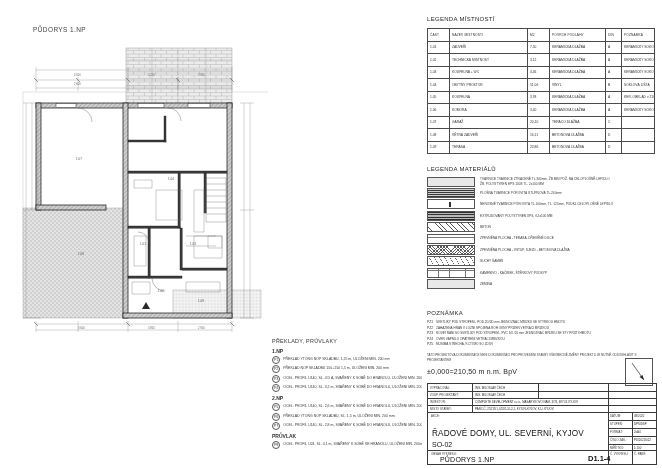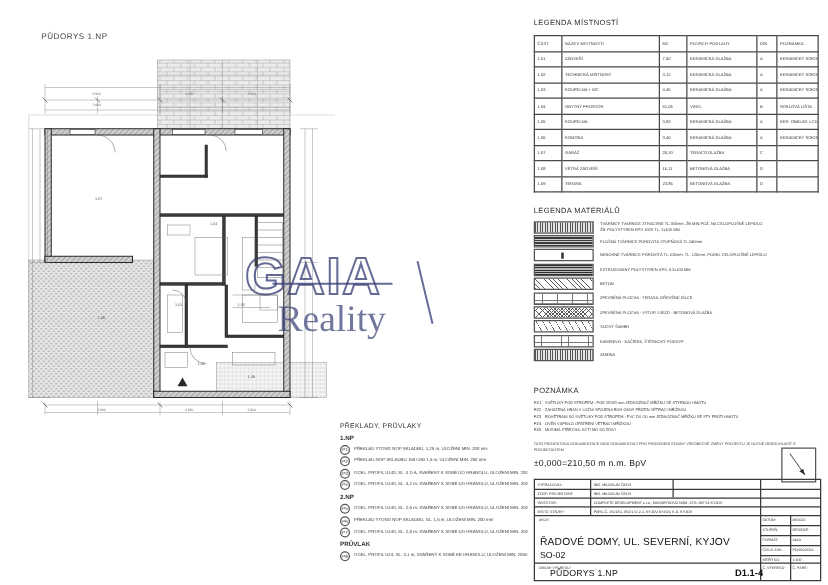--- a/index.html
+++ b/index.html
@@ -241,28 +241,20 @@
         <text x="130" y="36">4 250</text>
         <text x="180" y="36">2 900</text>
         <text x="56" y="45">2 600</text>
         <text x="60" y="289">3 600</text>
         <text x="130" y="289">4 850</text>
         <text x="180" y="289">2 900</text>
       </g>
     </svg>
   </div>
 
-  <div class="watermark">
-    <svg width="200" height="80" viewBox="0 0 200 80">
-      <text class="wm-gaia" x="0" y="38">GAIA</text>
-      <path class="wm-bar" d="M22 30H118"></path>
-      <text class="wm-real" x="26" y="68">Reality</text>
-      <path class="wm-bar" d="M138 12L150 62"></path>
-    </svg>
-  </div>
 
   <div class="preklady">
     <div class="pk-head">PŘEKLADY, PRŮVLAKY</div>
     <div id="preklady-groups">
         <div class="pk-sub">1.NP</div>
         <div class="pk-row">
           <div class="pk-bullet">P1</div>
           <div class="pk-txt">PŘEKLAD YTONG NOP SKLADBU, 1,25 m, ULOŽENÍ MIN. 200 mm</div>
         </div>
         <div class="pk-row">

